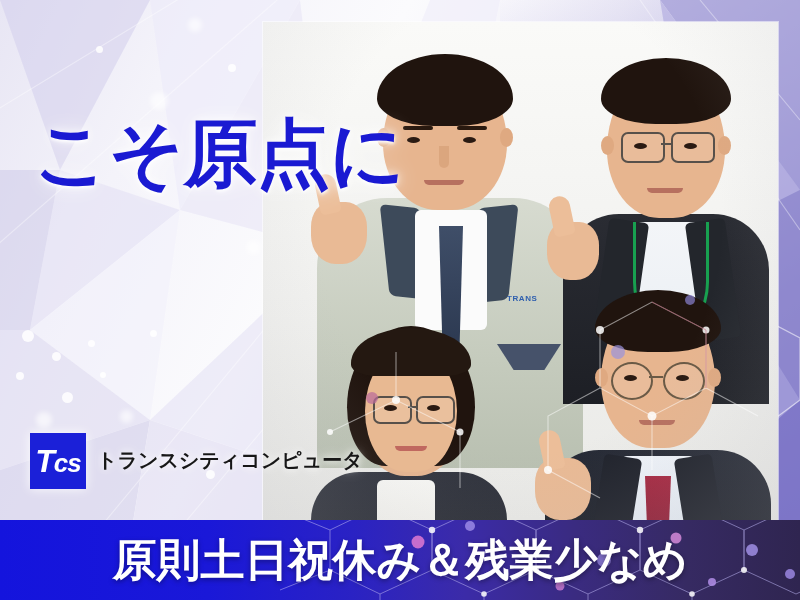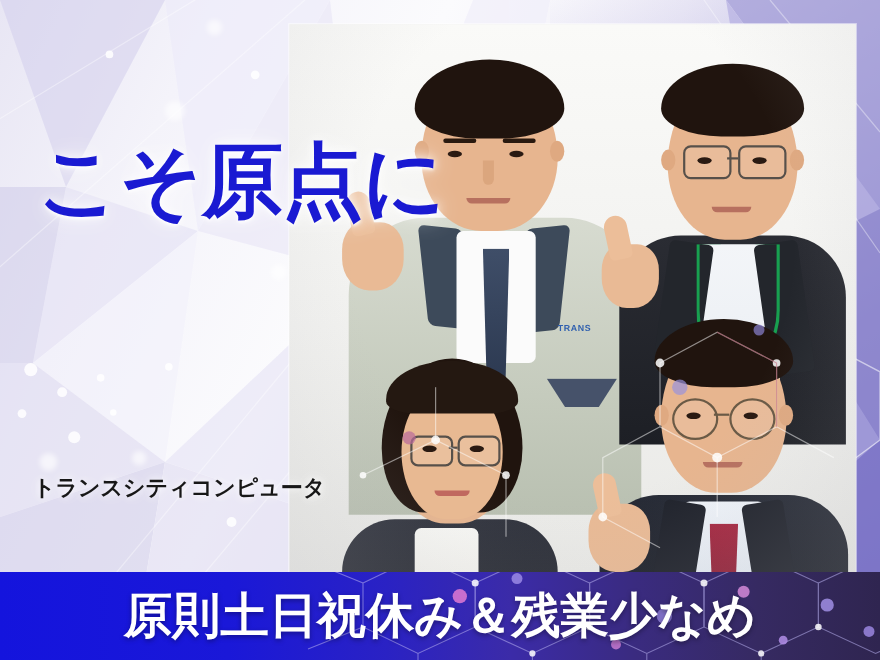--- a/index.html
+++ b/index.html
@@ -145,21 +145,21 @@
     font-weight: bold;
     font-size: 74px;
     letter-spacing: 1px;
     white-space: nowrap;
     text-shadow:
       0 0 10px rgba(255,255,255,0.95),
       0 0 22px rgba(255,255,255,0.85),
       0 2px 3px rgba(255,255,255,0.9);
     font-family: "DejaVu Sans", "Liberation Sans", sans-serif;
   }
-  .headline .line2 { margin-top: 12px; letter-spacing: -1px; }
+  .headline .line2 { letter-spacing: -1px; }
 
   
   .logo-lockup {
     position: absolute;
     left: 30px;
     top: 433px;
     z-index: 7;
     display: flex;
     align-items: center;
     gap: 11px;
@@ -478,20 +478,23 @@
     <g stroke="#a8324e" stroke-width="1" fill="none" opacity="0.45">
       <path d="M 652,302 L 706,330 L 706,388"></path>
     </g>
   </svg>
 
   <div class="headline">
     <span class="line line2">こそ原点に</span>
   </div>
 
   <div class="logo-lockup">
+    <div class="logo-mark">
+      <span class="mark-text"><span class="big">T</span><span>cs</span></span>
+    </div>
     <div class="logo-words">
       <span class="w w1">トランスシティコンピュータ</span>
     </div>
   </div>
 
   <div class="banner">
     <svg class="banner-net" viewBox="0 0 800 80" preserveAspectRatio="none">
       <g stroke="#b9b2f0" stroke-width="1" fill="none" opacity="0.55">
         <polygon points="330,10 380,-14 432,10 432,50 380,74 330,50"></polygon>
         <polygon points="432,10 484,-14 536,10 536,50 484,74 432,50"></polygon>

